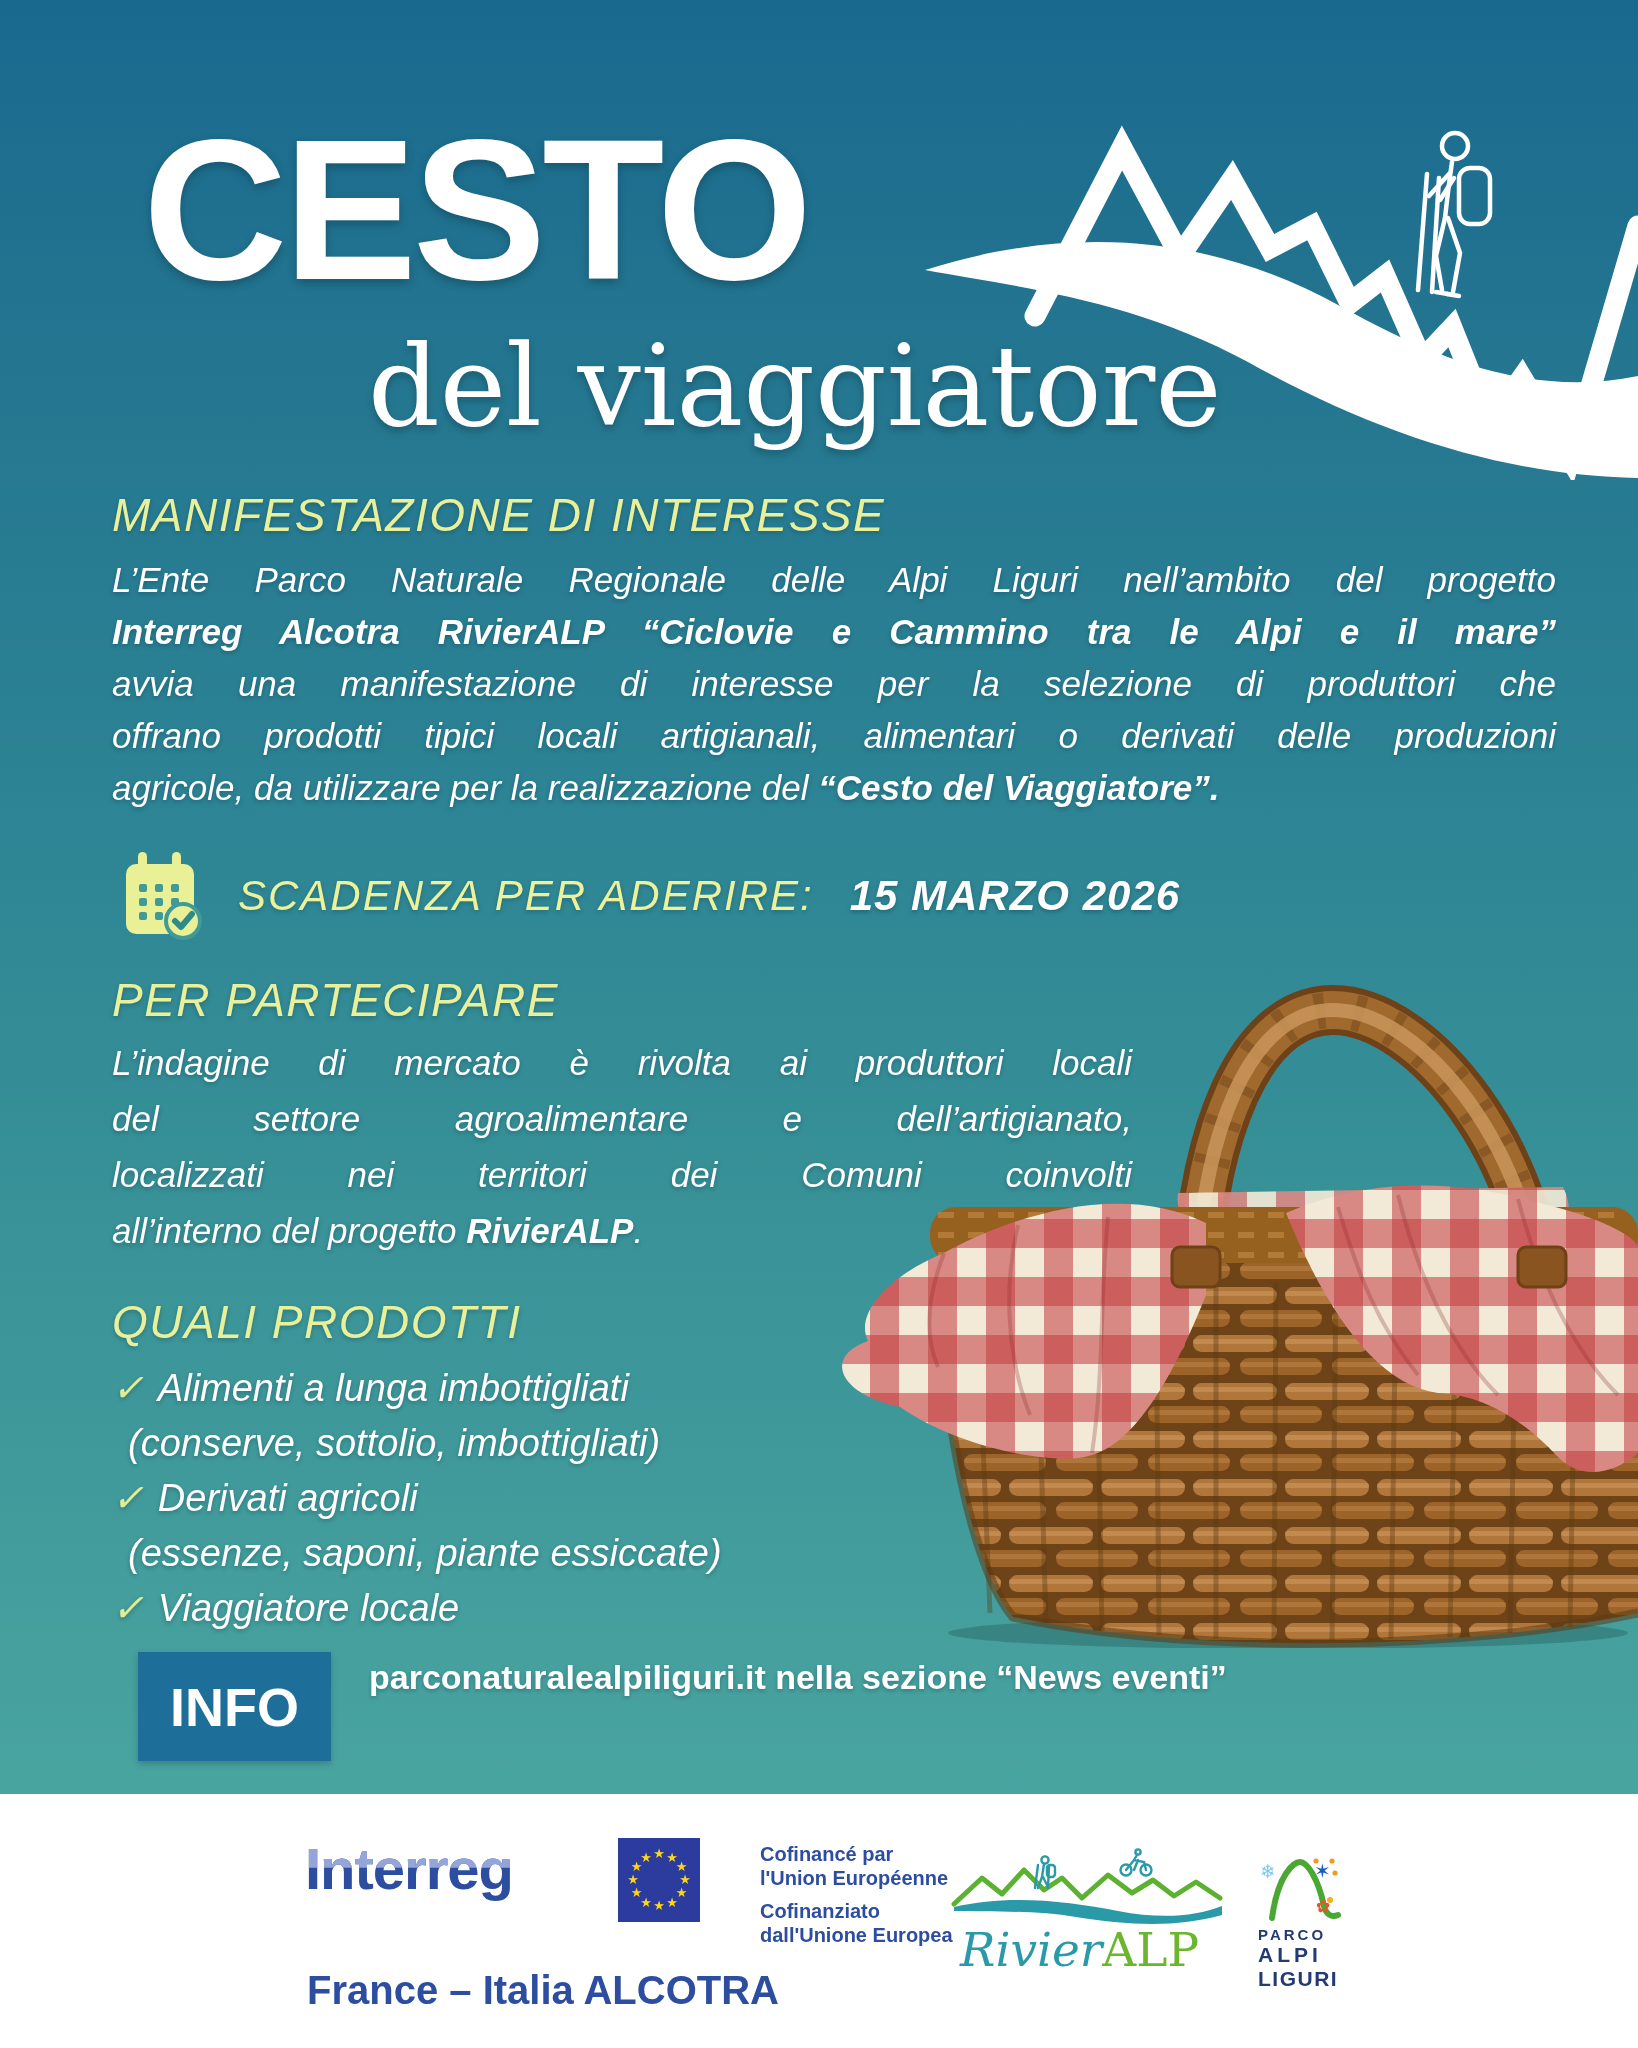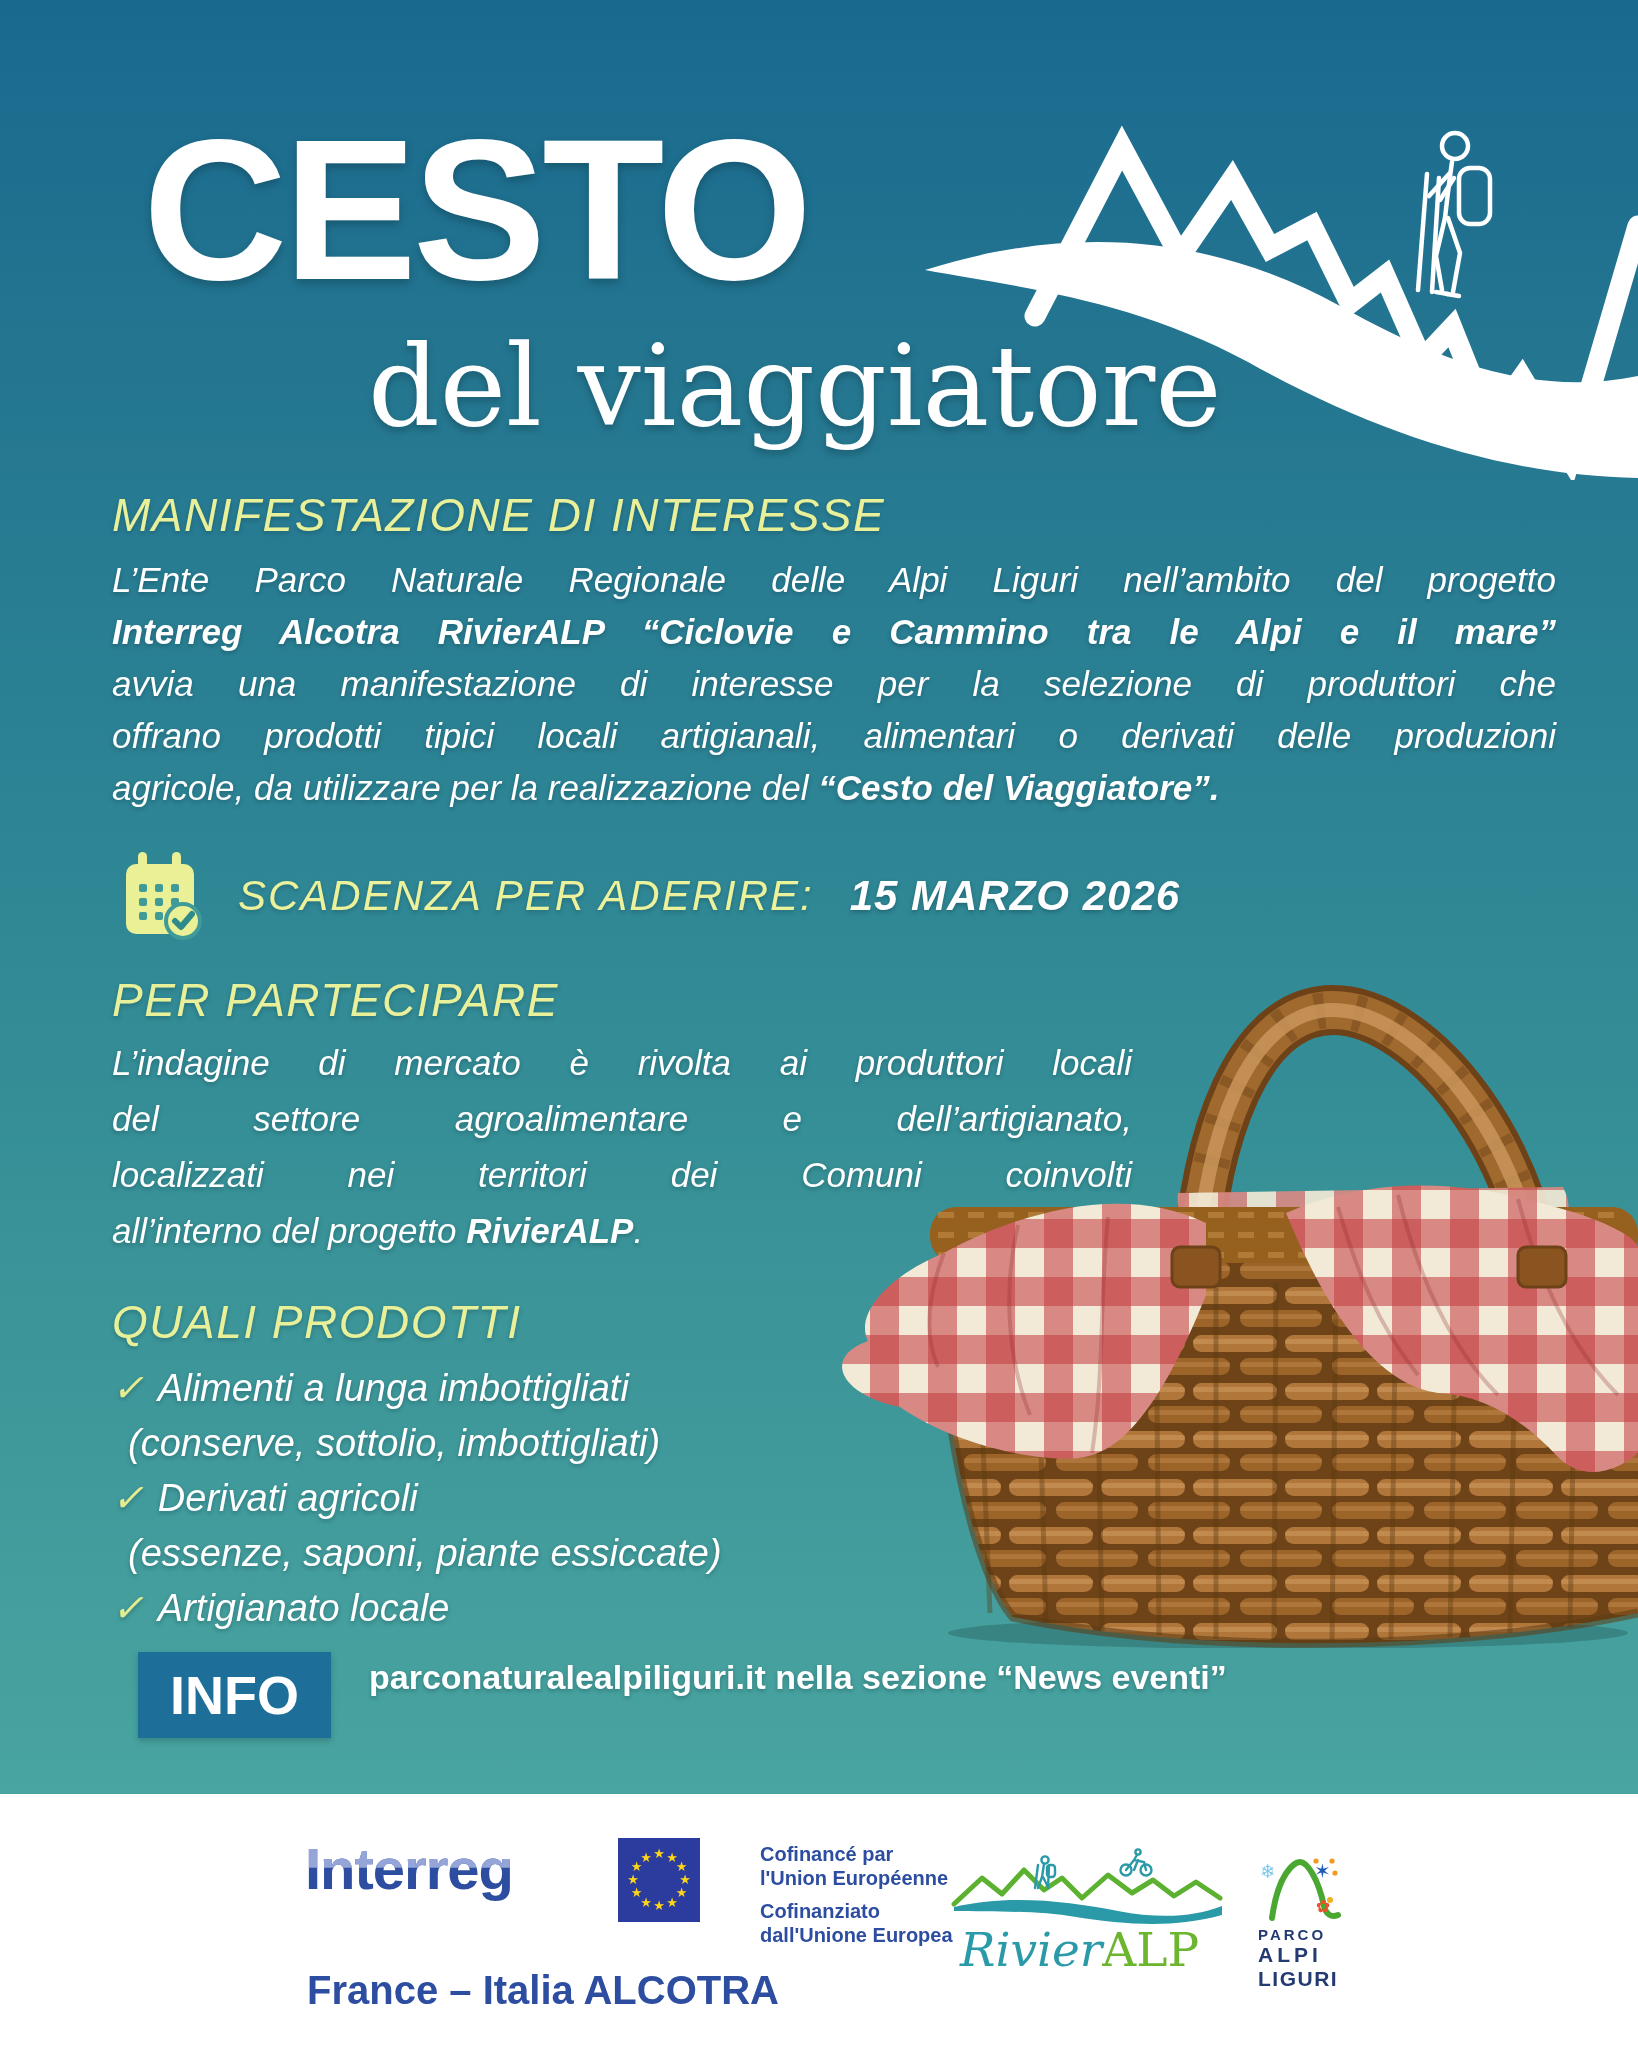--- a/index.html
+++ b/index.html
@@ -38,21 +38,21 @@
   #h2-partecipare{margin-top:31px;}
   #h2-prodotti{margin-top:38px;}
   
   .prod-list{margin-top:14px;}
   .prod-item{font-size:38px;line-height:55px;color:#fff;text-shadow:0 2px 4px rgba(8,40,52,.32);}
   .prod-item .check-icon{color:#e3ec8e;margin-right:14px;}
   .prod-item.sub{padding-left:16px;}
   
   .info-row{position:absolute;left:138px;top:1652px;display:flex;align-items:flex-start;}
   .info-badge{
-    width:193px;height:86px;background:#1d6f99;display:flex;align-items:center;justify-content:center;
+    width:193px;height:109px;background:#1d6f99;display:flex;align-items:center;justify-content:center;
     color:#fff;font-size:54px;font-weight:700;letter-spacing:0;box-shadow:0 3px 6px rgba(8,40,52,.25);
   }
   .info-text{margin-left:38px;margin-top:2px;color:#fff;font-weight:700;font-size:34px;line-height:47px;white-space:nowrap;text-shadow:0 2px 4px rgba(8,40,52,.32);}
   
   .footer{position:absolute;left:0;top:1794px;width:1638px;height:254px;background:#ffffff;}
   .iw{position:absolute;left:305px;top:1840px;font-size:58px;font-weight:700;letter-spacing:-1px;color:#2d4da0;line-height:1;text-align:right;}
   .iw .iw-top{position:absolute;inset:0;color:#96a5d8;clip-path:inset(0 0 52% 0);}
   .eu-flag{position:absolute;left:618px;top:1838px;}
   .funding{position:absolute;left:760px;top:1842px;color:#2d4da0;font-weight:700;font-size:20px;line-height:24px;}
   .funding .gap{height:9px;}
@@ -201,21 +201,21 @@
         <div class="pline jl"><span>localizzati nei territori dei Comuni coinvolti</span></div>
         <div class="pline"><span>all’interno del progetto </span><b>RivierALP</b><span>.</span></div>
       </div>
 
     <h2 id="h2-prodotti">QUALI PRODOTTI</h2>
     <div class="prod-list">
         <div class="prod-item"><span class="check-icon">✓</span><span>Alimenti a lunga imbottigliati</span></div>
         <div class="prod-item sub"><span>(conserve, sottolio, imbottigliati)</span></div>
         <div class="prod-item"><span class="check-icon">✓</span><span>Derivati agricoli</span></div>
         <div class="prod-item sub"><span>(essenze, saponi, piante essiccate)</span></div>
-        <div class="prod-item"><span class="check-icon">✓</span><span>Artigianato locale</span></div>
+        <div class="prod-item"><span class="check-icon">✓</span><span>Viaggiatore locale</span></div>
       </div>
   </div>
 
   <div class="info-row">
     <div class="info-badge">INFO</div>
     <div class="info-text">
       <div>parconaturalealpiliguri.it nella sezione “News eventi”</div>
     </div>
   </div>
 

